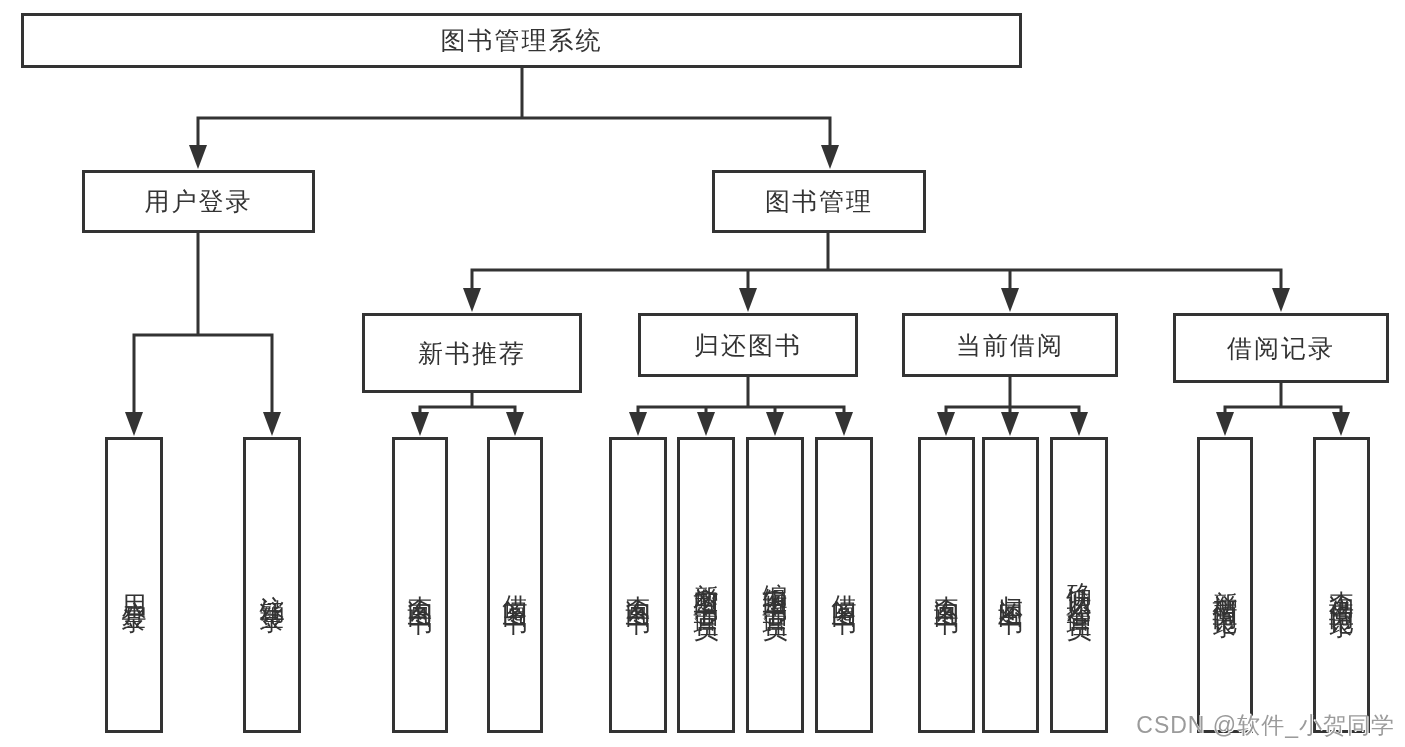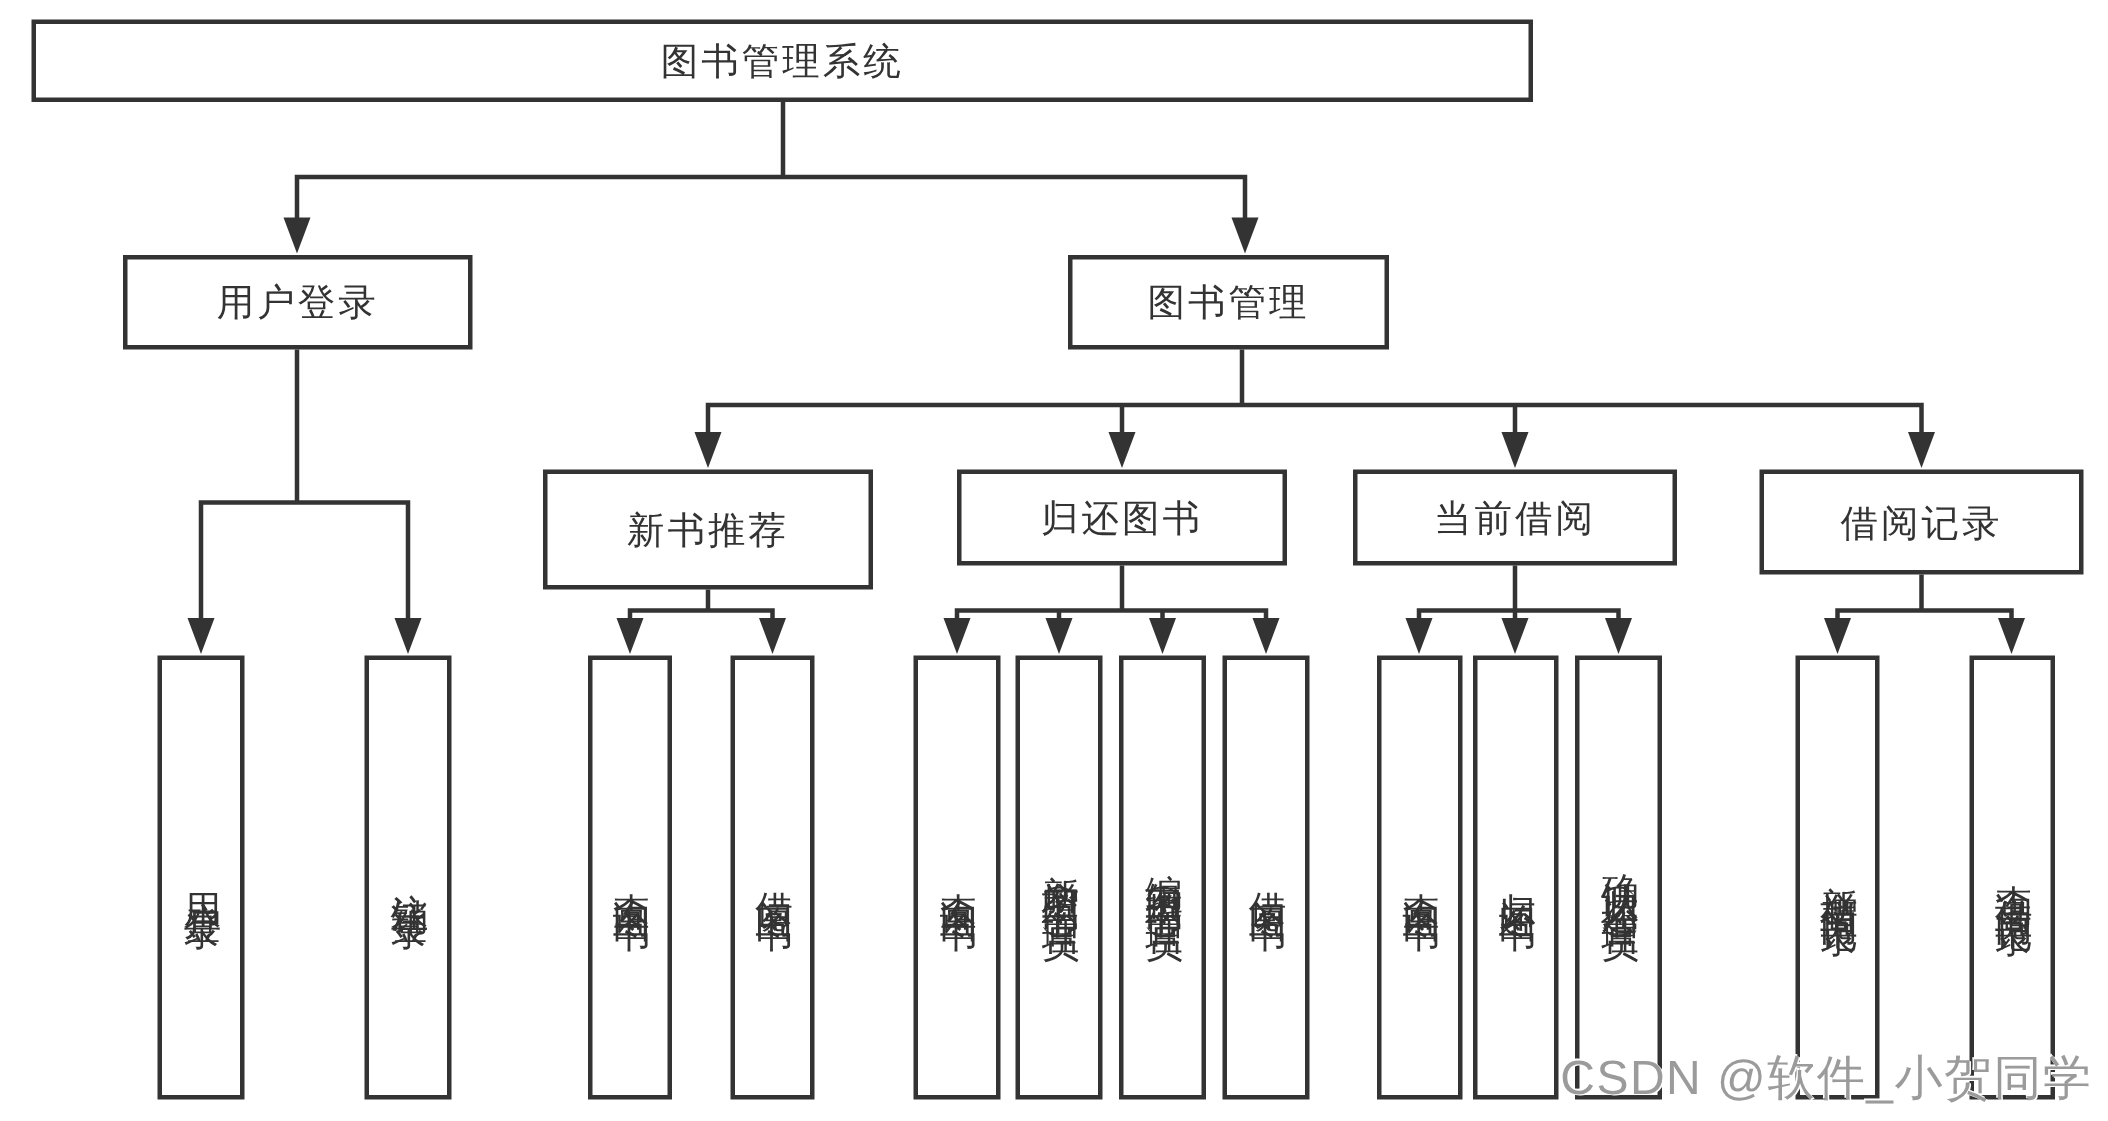--- a/index.html
+++ b/index.html
@@ -48,21 +48,21 @@
     font-size: 25px;
     line-height: 1;
     letter-spacing: 5px;
     color: #333333;
     white-space: nowrap;
   }
   .watermark {
     position: absolute;
     right: 10px;
     bottom: 6px;
-    font-size: 32px;
+    font-size: 23px;
     letter-spacing: 1px;
     color: #9b9b9b;
     text-shadow: 1px 1px 0 #ffffff, -1px -1px 0 #ffffff;
     z-index: 2;
     text-align: right;
   }
 </style>
 </head>
 <body>
 

